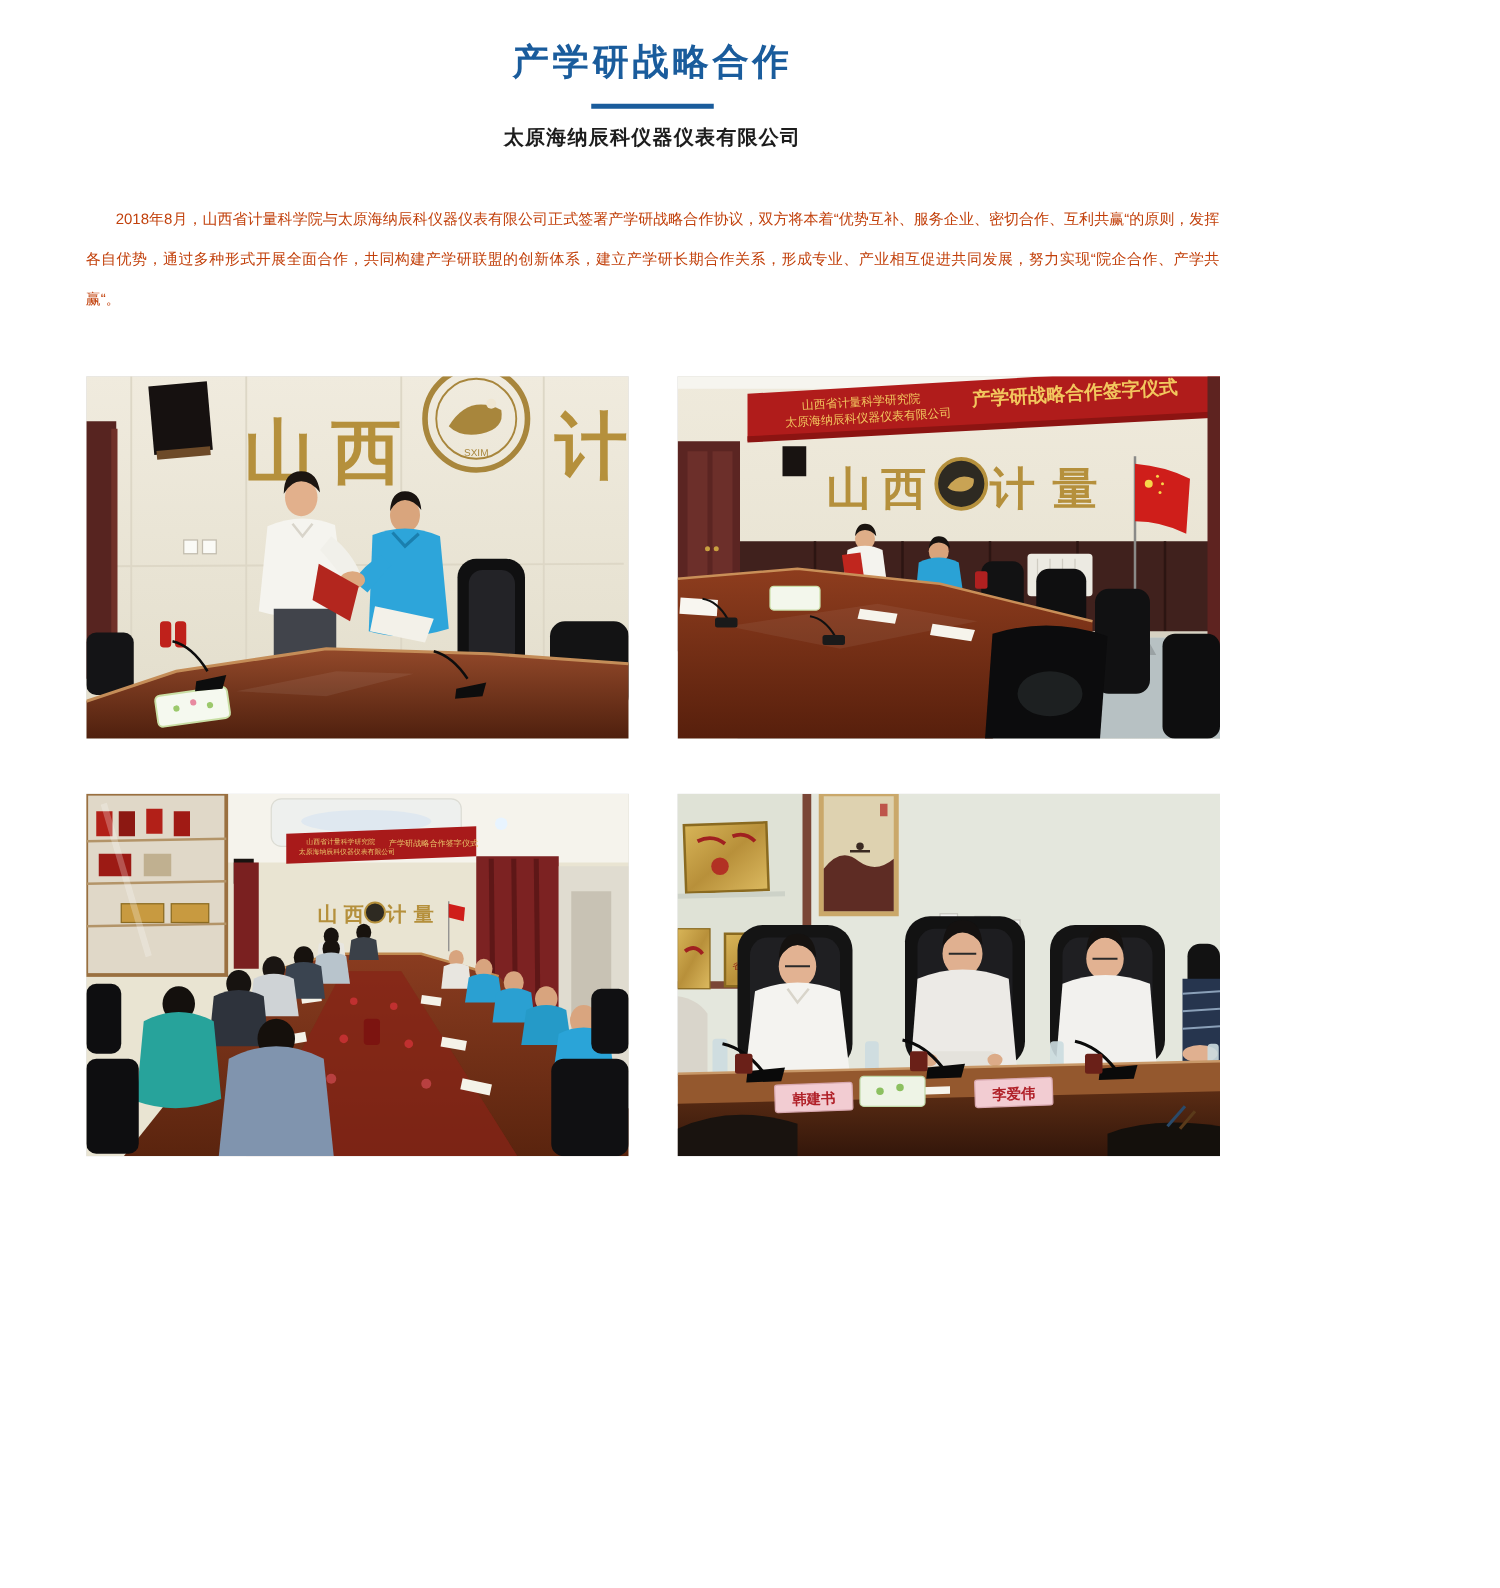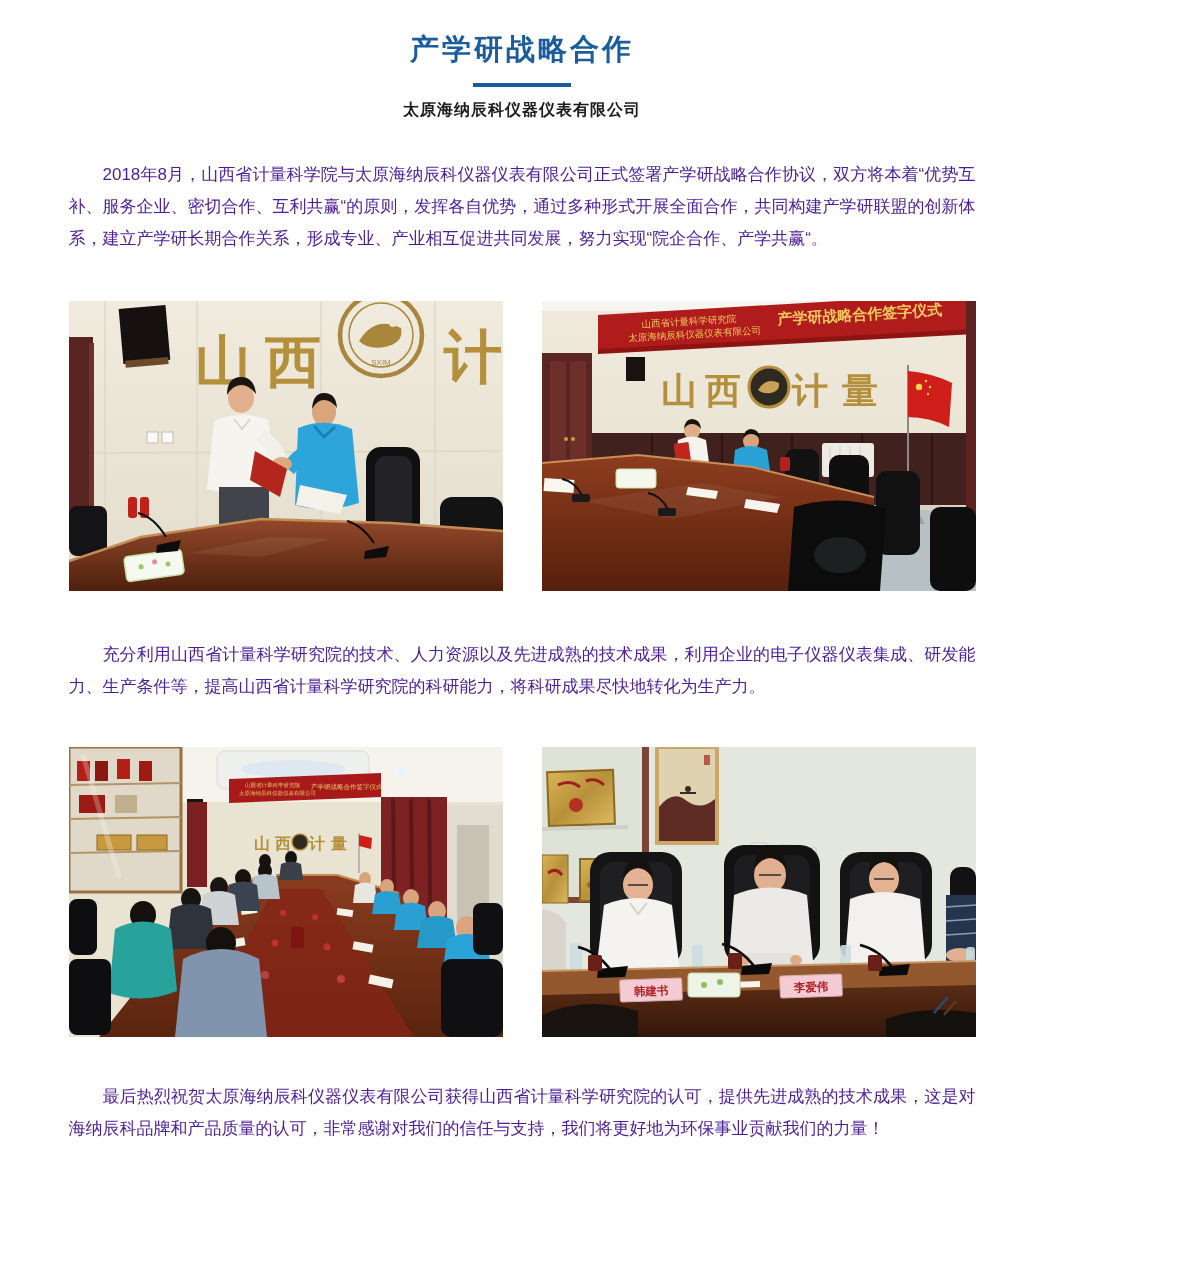--- a/index.html
+++ b/index.html
@@ -4,21 +4,21 @@
 <style>
   * { box-sizing: border-box; }
   html,body { margin:0; padding:0; background:#ffffff; }
   body { width:1200px; font-family:"Liberation Sans","DejaVu Sans",sans-serif; }
   .page { width:1044px; height:1270px; background:#fff; overflow:hidden; }
   .header { padding-top:30px; text-align:center; }
   .title { margin:0; font-size:29px; font-weight:bold; letter-spacing:3px; color:var(--accent,#1a5c9c); }
   .title-underline { width:98px; height:4px; background:var(--accent,#1a5c9c); margin:13px auto 0; }
   .subtitle { margin:13px 0 0 0; font-size:16px; font-weight:bold; color:#1c1c1c; letter-spacing:1px; }
   .content { width:907px; margin:0 auto; padding-bottom:58px; }
-  .body-text { margin:0; font-size:17px; line-height:32px; color:#4c1d95; text-align:justify; text-indent:2em; }
+  .body-text { margin:0; font-size:12px; line-height:32px; color:#c2410c; text-align:justify; text-indent:2em; }
   .p1 { margin-top:38px; }
   .p2 { margin-top:48px; }
   .p3 { margin-top:8px; }
   .p4 { margin-top:44px; }
   .photo-row { display:flex; justify-content:space-between; margin-top:46px; }
   .photo-row.bottom { margin-top:44px; }
   figure.photo { margin:0; width:434px; height:290px; overflow:hidden; background:#ddd; }
   figure.photo svg { display:block; width:434px; height:290px; }
 </style>
 </head>
@@ -229,21 +229,20 @@
           <rect x="238" y="156" width="10" height="14" rx="2" fill="#b02020"></rect>
           <g>
             <path d="M252 206 q46 -14 92 2 l-6 82 -92 0z" fill="#0c0c0d"></path>
             <ellipse cx="298" cy="254" rx="26" ry="18" fill="#1d2021"></ellipse>
             <rect x="388" y="206" width="46" height="84" rx="10" fill="#0e0e0f"></rect>
           </g>
         </svg>
       </figure>
     </div>
 
-    <p class="body-text p2">充分利用山西省计量科学研究院的技术、人力资源以及先进成熟的技术成果，利用企业的电子仪器仪表集成、研发能力、生产条件等，提高山西省计量科学研究院的科研能力，将科研成果尽快地转化为生产力。</p>
 
     <div class="photo-row bottom">
 
       <figure class="photo">
         <svg viewBox="0 0 434 290">
           <defs>
             <linearGradient id="wd3" x1="0" y1="0" x2="0" y2="1">
                 <stop offset="0" stop-color="#8a3c20"></stop>
                 <stop offset="1" stop-color="#5a240e"></stop>
               </linearGradient>
@@ -481,16 +480,15 @@
           <g>
             <path d="M0 268 q44 -20 96 -4 l0 26 -96 0z" fill="#19130f"></path>
             <path d="M344 272 q36 -14 90 -6 l0 24 -90 0z" fill="#14100c"></path>
             <line x1="392" y1="266" x2="406" y2="250" stroke="#2a4a6a" stroke-width="2.5"></line>
             <line x1="402" y1="268" x2="414" y2="254" stroke="#5a3a1a" stroke-width="2.5"></line>
           </g>
         </svg>
       </figure>
     </div>
 
-    <p class="body-text p4">最后热烈祝贺太原海纳辰科仪器仪表有限公司获得山西省计量科学研究院的认可，提供先进成熟的技术成果，这是对海纳辰科品牌和产品质量的认可，非常感谢对我们的信任与支持，我们将更好地为环保事业贡献我们的力量！</p>
 
   </main>
 </div>
 
 </body></html>

